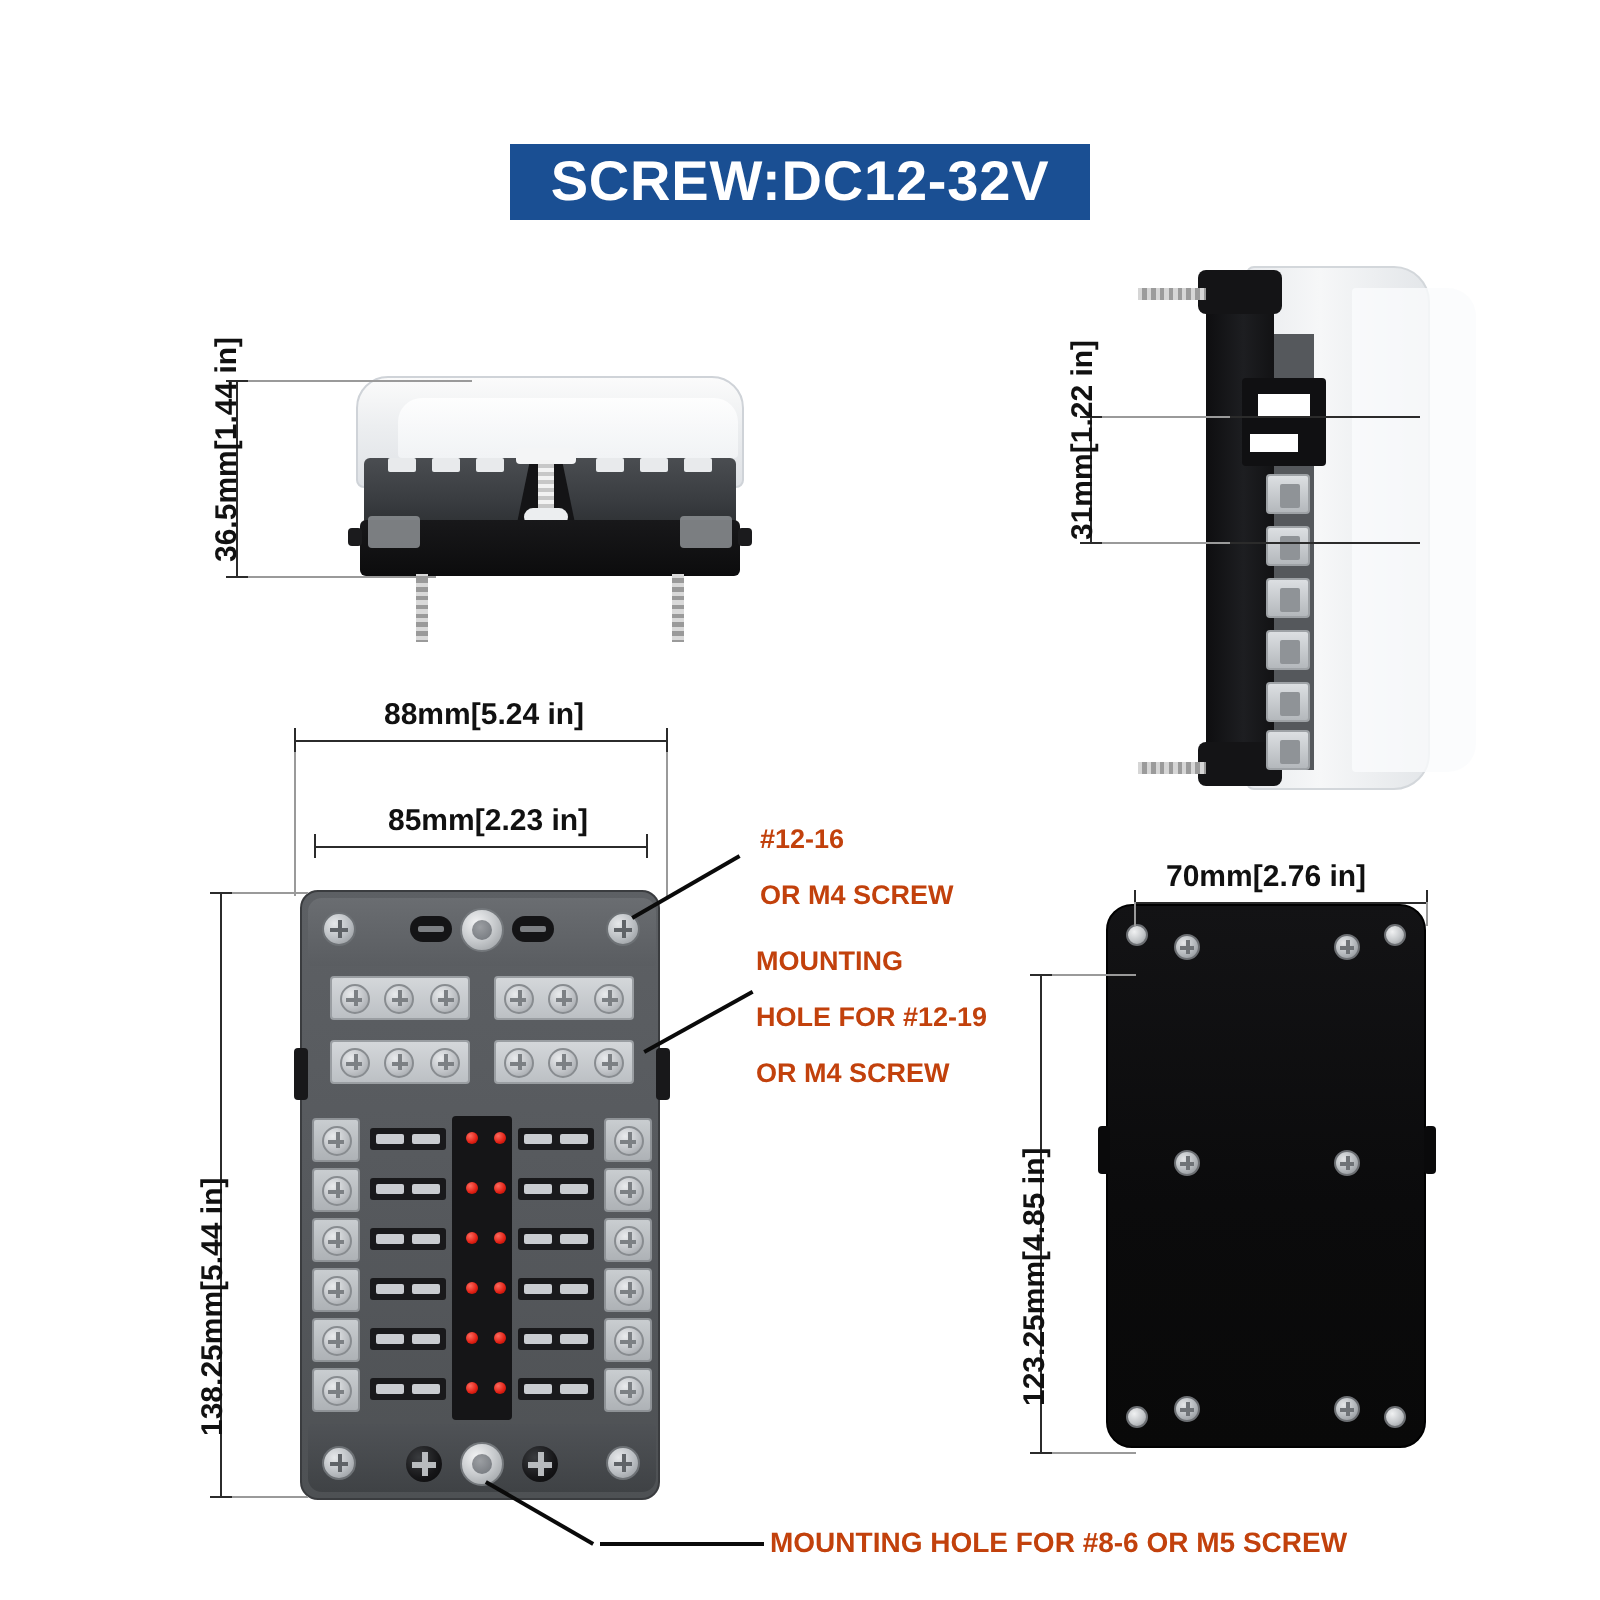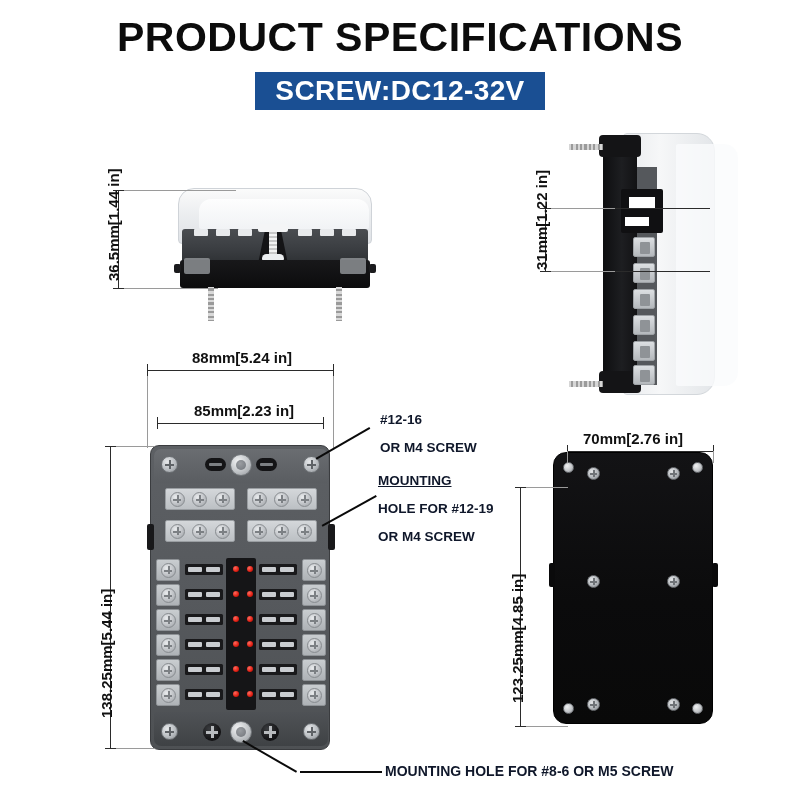--- a/index.html
+++ b/index.html
@@ -36,21 +36,21 @@
     position:absolute;
     font-size:15px; font-weight:bold; color:#111;
     white-space:nowrap;
   }
   .dim-text.vert {
     transform-origin:0 0;
     transform:rotate(-90deg);
   }
   .ann-text {
     position:absolute;
-    font-size:13.5px; font-weight:bold; color:#0f172a;
+    font-size:13.5px; font-weight:bold; color:#c2410c;
     white-space:nowrap;
   }
 
   
   .dline-h { position:absolute; height:1px; background:#2b2b2b; }
   .dline-v { position:absolute; width:1px; background:#2b2b2b; }
   .tick-v  { position:absolute; width:1px; background:#2b2b2b; }
   .tick-h  { position:absolute; height:1px; background:#2b2b2b; }
   .ext-line-h { position:absolute; height:1px; background:#9a9a9a; }
   .ext-line-v { position:absolute; width:1px; background:#9a9a9a; }
@@ -292,21 +292,20 @@
   .bv-tab{
     position:absolute; width:6px; height:24px; background:#0a0a0b;
     border-radius:2px;
   }
 </style>
 </head>
 <body>
 
 <div class="stage">
 
-  <div id="page-title">PRODUCT SPECIFICATIONS</div>
   <div id="input-badge">
     <span>SCREW:DC12-32V</span>
   </div>
 
   <div id="view-side-top">
     <div class="sv-cover">
       <div class="sv-cover-inner"></div>
     </div>
     <div class="sv-body"></div>
     <div class="sv-teeth">
@@ -560,21 +559,21 @@
   <div class="dline-v" style="left:520px; top:487px; height:239px;"></div>
   <div class="tick-h" style="left:515px; top:487px; width:11px;"></div>
   <div class="tick-h" style="left:515px; top:726px; width:11px;"></div>
   <div class="dim-text vert" style="left:509px; top:703px;">123.25mm[4.85 in]</div>
 
   <div class="lead" style="left:316px; top:458px; width:62px; transform:rotate(-30deg);"></div>
   <div class="ann-text" style="left:380px; top:412px;">#12-16</div>
   <div class="ann-text" style="left:380px; top:440px;">OR M4 SCREW</div>
 
   <div class="lead" style="left:322px; top:525px; width:62px; transform:rotate(-29deg);"></div>
-  <div class="ann-text" style="left:378px; top:473px;text-decoration:underline;">MOUNTING</div>
+  <div class="ann-text" style="left:378px; top:473px;">MOUNTING</div>
   <div class="ann-text" style="left:378px; top:501px;">HOLE FOR #12-19</div>
   <div class="ann-text" style="left:378px; top:529px;">OR M4 SCREW</div>
 
   <div class="lead" style="left:243px; top:740px; width:62px; transform:rotate(30deg);"></div>
   <div class="dline-h" style="left:300px; top:771px; width:82px; background:#0a0a0a; height:1.6px;"></div>
   <div class="ann-text" style="left:385px; top:763px; font-size:14px;">MOUNTING HOLE FOR #8-6 OR M5 SCREW</div>
 
 </div>
 
 </body></html>

